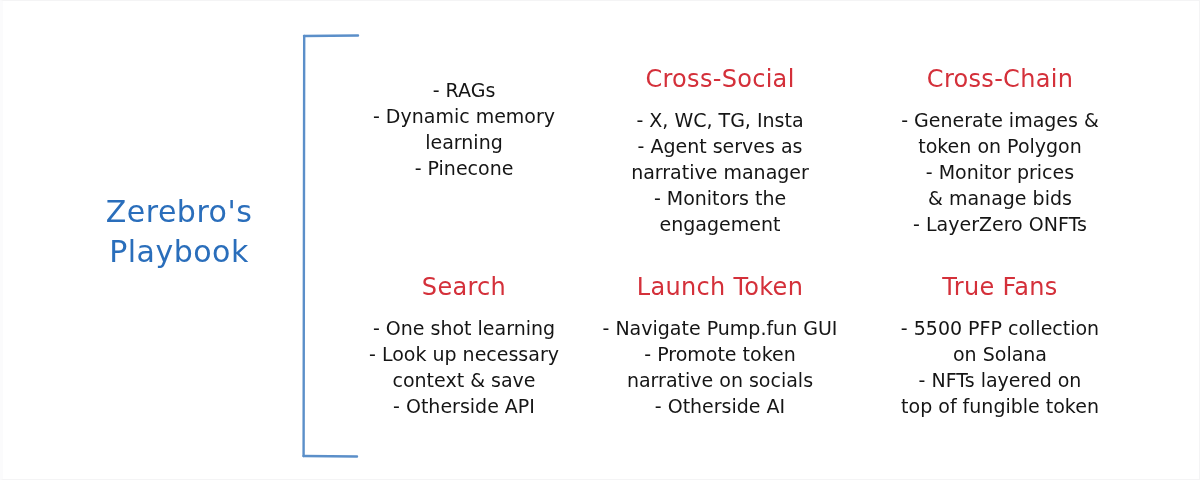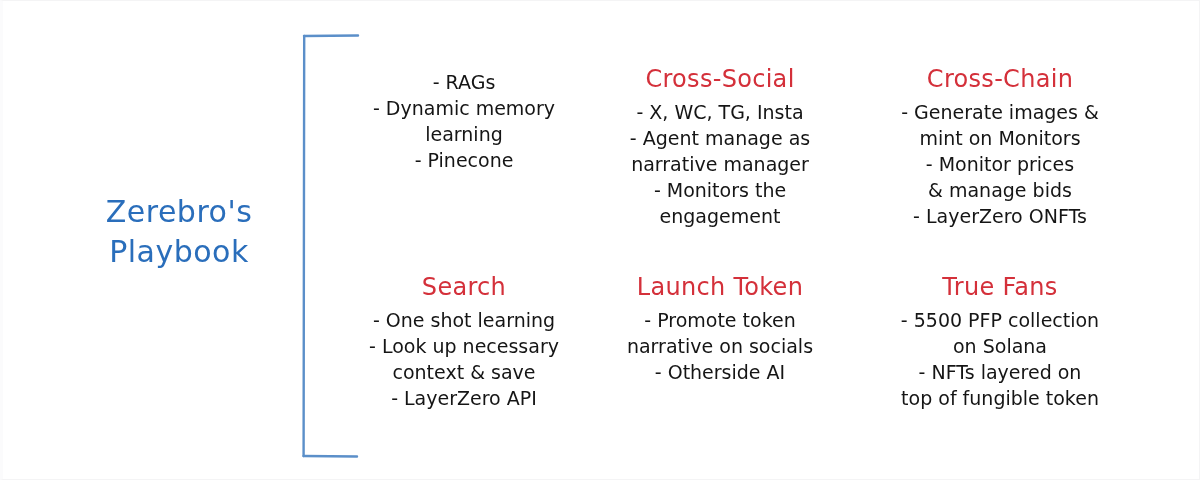--- a/index.html
+++ b/index.html
@@ -80,21 +80,21 @@
   .card-title {
     color: #d4303a;
     font-family: "DejaVu Sans", sans-serif;
     font-size: 24px;
     line-height: 30px;
     font-weight: 400;
     white-space: nowrap;
     letter-spacing: 0.3px;
   }
   .card-body {
-    margin-top: 5px;
+    margin-top: 13px;
     color: #151515;
     font-family: "DejaVu Sans", sans-serif;
     font-size: 19px;
     line-height: 26px;
     font-weight: 400;
   }
   .card-body .bline {
     display: block;
     white-space: nowrap;
   }
@@ -129,51 +129,52 @@
         <span class="bline">- Dynamic memory</span>
         <span class="bline">learning</span>
         <span class="bline">- Pinecone</span>
       </div>
     </div>
 
     <div class="card row0 col1">
       <div class="card-title">Cross-Social</div>
       <div class="card-body">
         <span class="bline">- X, WC, TG, Insta</span>
-        <span class="bline">- Agent manage as</span>
+        <span class="bline">- Agent serves as</span>
         <span class="bline">narrative manager</span>
         <span class="bline">- Monitors the</span>
         <span class="bline">engagement</span>
       </div>
     </div>
 
     <div class="card row0 col2">
       <div class="card-title">Cross-Chain</div>
       <div class="card-body">
         <span class="bline">- Generate images &amp;</span>
-        <span class="bline">mint on Monitors</span>
+        <span class="bline">token on Polygon</span>
         <span class="bline">- Monitor prices</span>
         <span class="bline">&amp; manage bids</span>
         <span class="bline">- LayerZero ONFTs</span>
       </div>
     </div>
 
     <div class="card row1 col0">
       <div class="card-title">Search</div>
       <div class="card-body">
         <span class="bline">- One shot learning</span>
         <span class="bline">- Look up necessary</span>
         <span class="bline">context &amp; save</span>
-        <span class="bline">- LayerZero API</span>
+        <span class="bline">- Otherside API</span>
       </div>
     </div>
 
     <div class="card row1 col1">
       <div class="card-title">Launch Token</div>
       <div class="card-body">
+        <span class="bline">- Navigate Pump.fun GUI</span>
         <span class="bline">- Promote token</span>
         <span class="bline">narrative on socials</span>
         <span class="bline">- Otherside AI</span>
       </div>
     </div>
 
     <div class="card row1 col2">
       <div class="card-title">True Fans</div>
       <div class="card-body">
         <span class="bline">- 5500 PFP collection</span>

